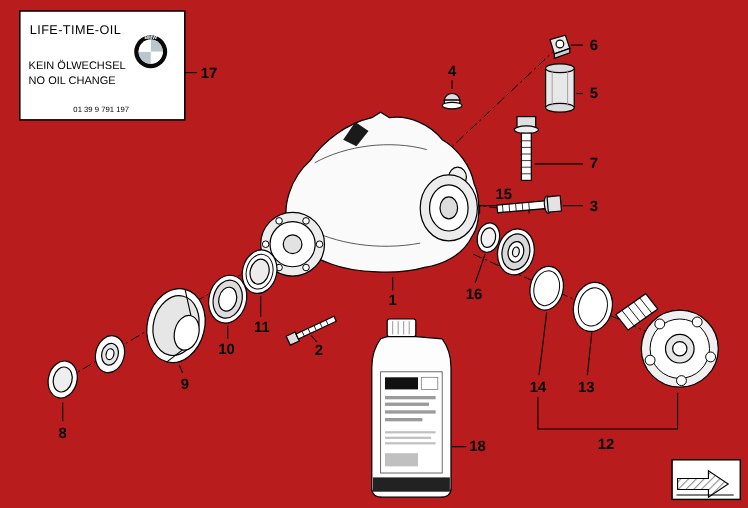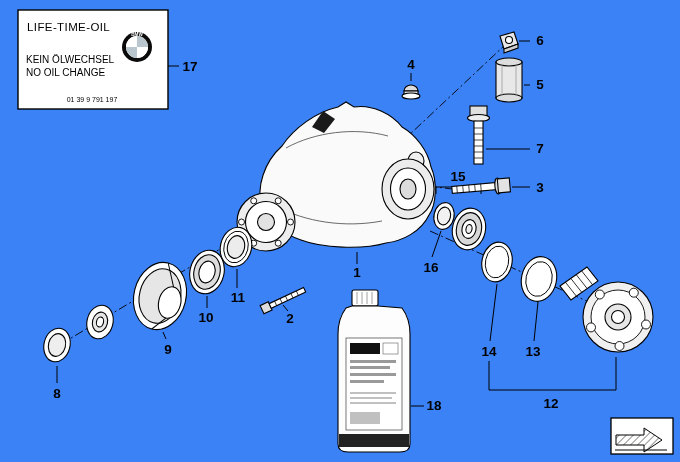--- a/index.html
+++ b/index.html
@@ -1,17 +1,17 @@
 <!DOCTYPE html>
 <html><head>
 <meta charset="utf-8">
 <style>
   html,body { margin:0; padding:0; background:#fff; }
   .stage {
-    position:relative; width:680px; height:462px; background:#3b82f6;
+    position:relative; width:680px; height:462px; background:#b91c1c;
     font-family:"Liberation Sans", sans-serif; overflow:hidden;
   }
   svg { display:block; }
   text { font-family:"Liberation Sans", sans-serif; fill:#000; }
   .callout { font-size:13.5px; font-weight:bold; text-anchor:middle; }
   .box-title { font-size:11.5px; letter-spacing:0.4px; }
   .box-line  { font-size:10px; }
   .box-pn    { font-size:7px; text-anchor:middle; }
   .logo-txt  { font-size:4.6px; fill:#fff; text-anchor:middle; font-weight:bold; }
   .axis { stroke:#000; stroke-width:0.9; fill:none; stroke-dasharray:9 3 2 3; }

